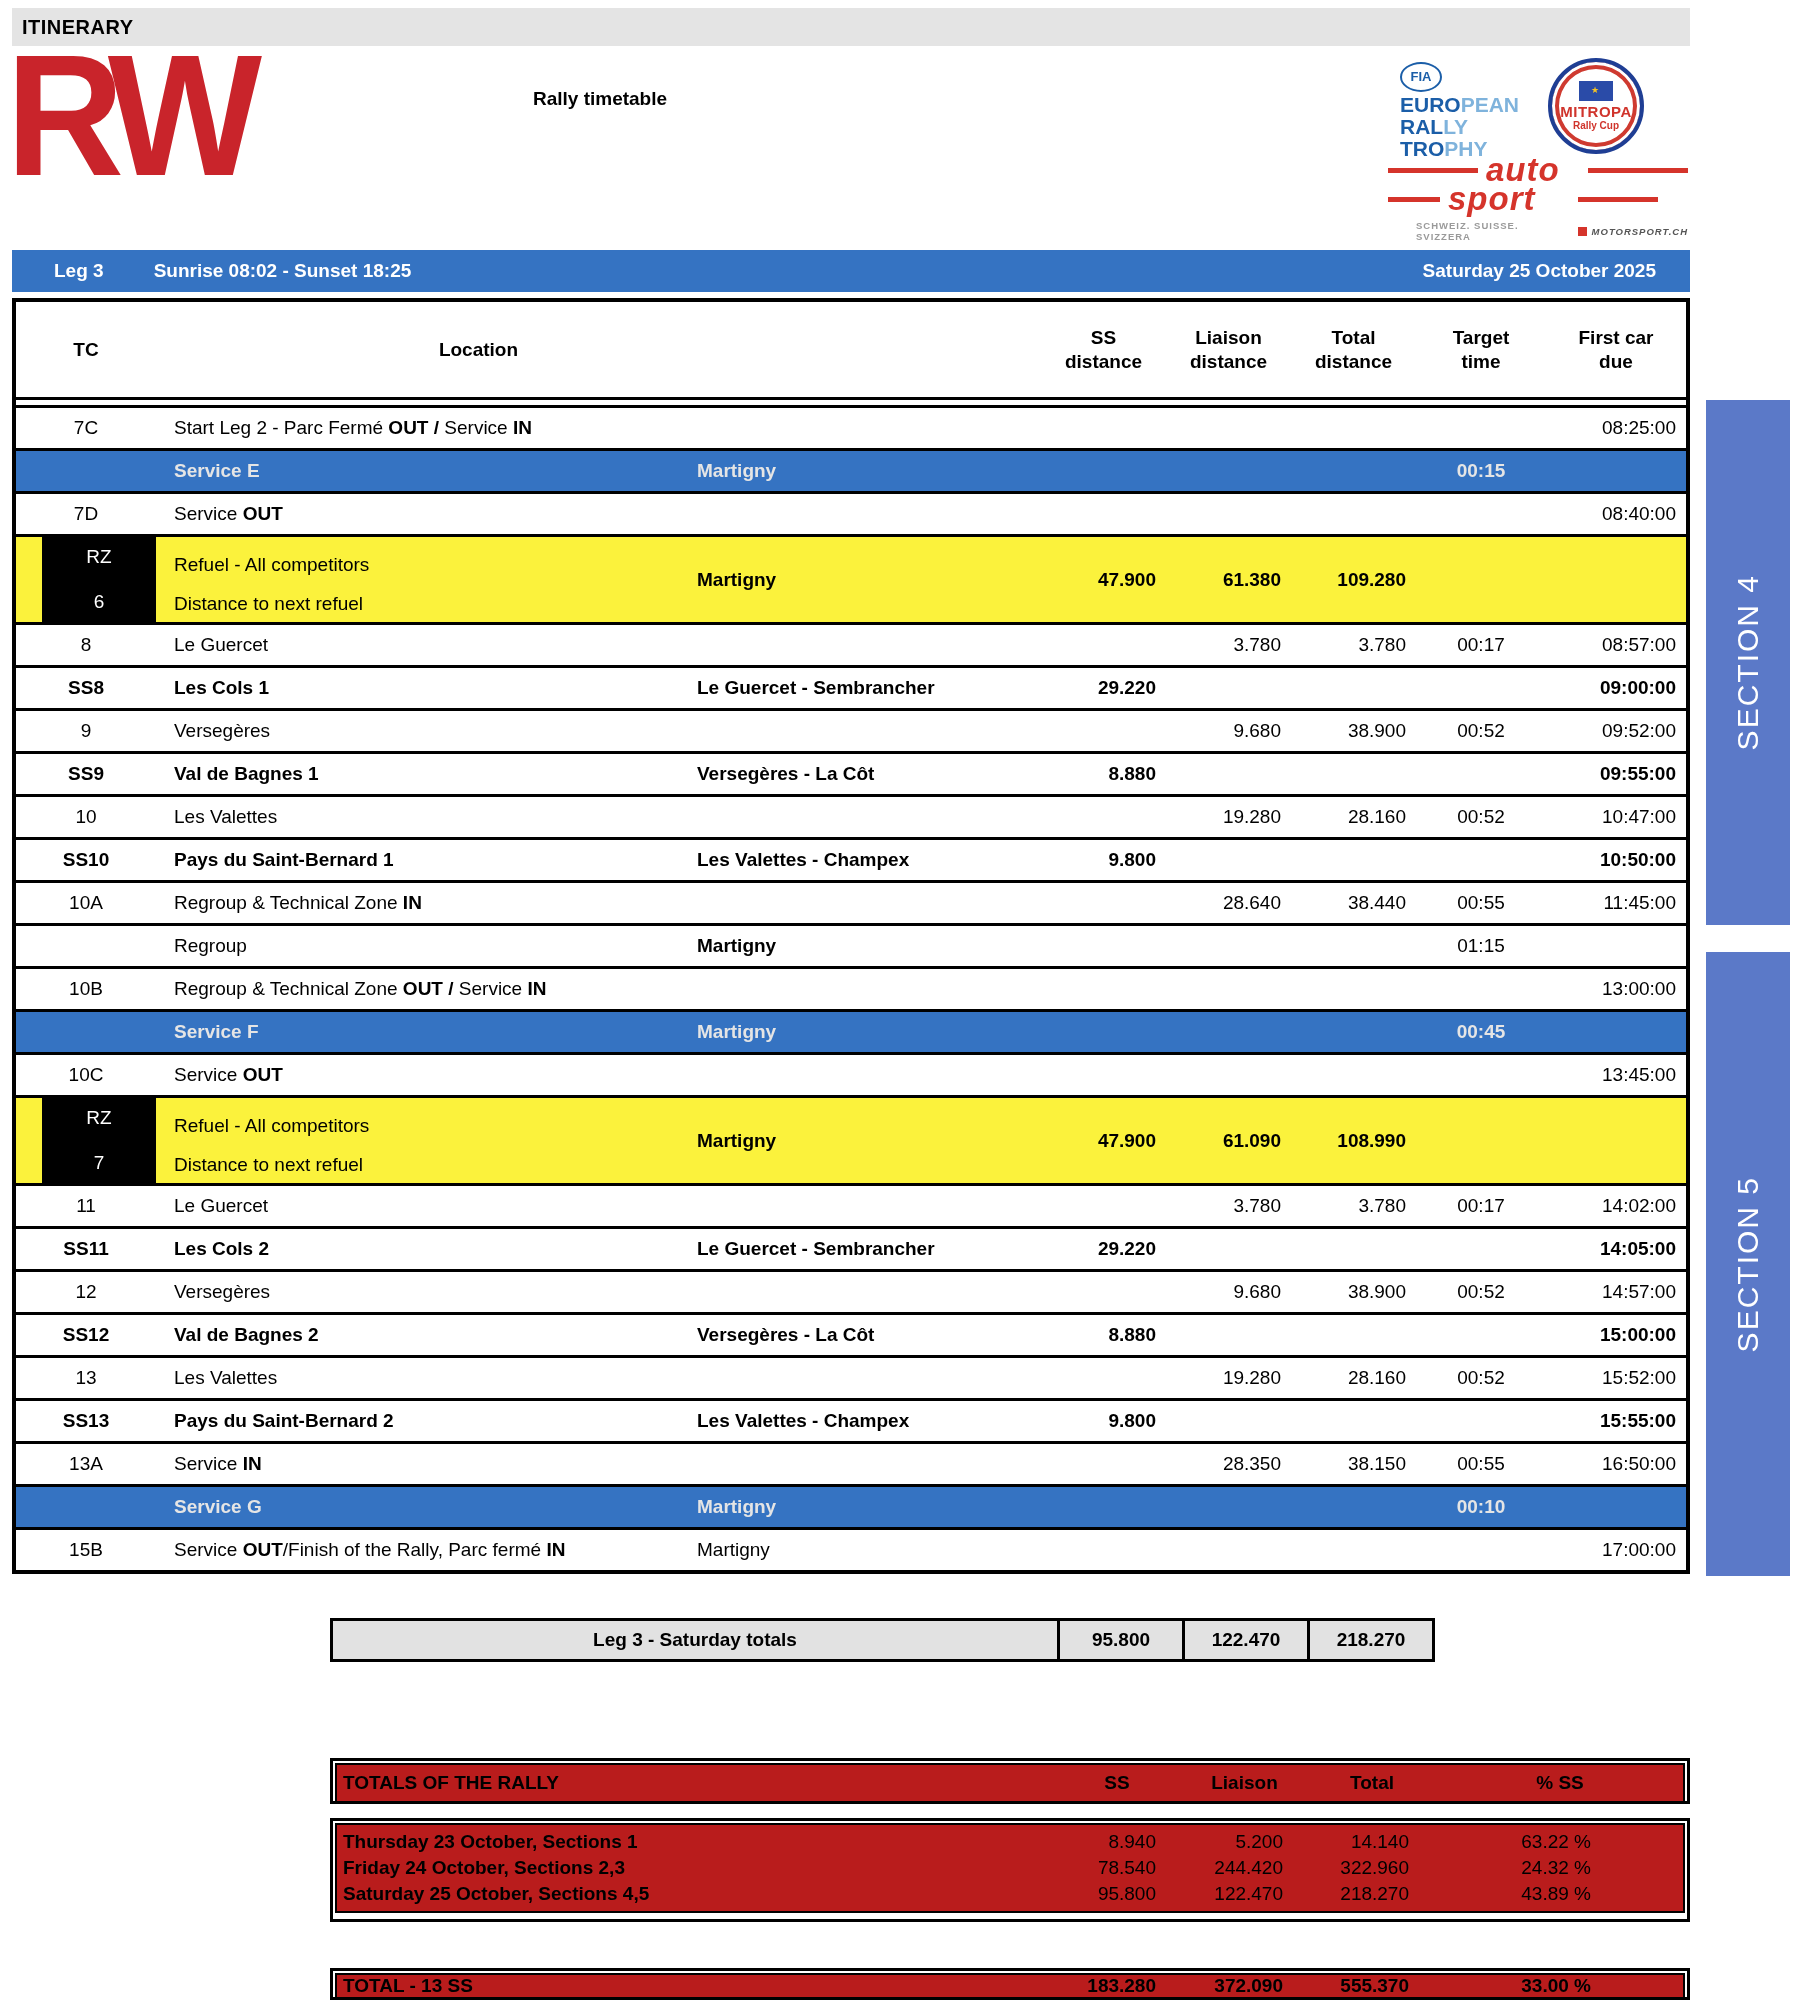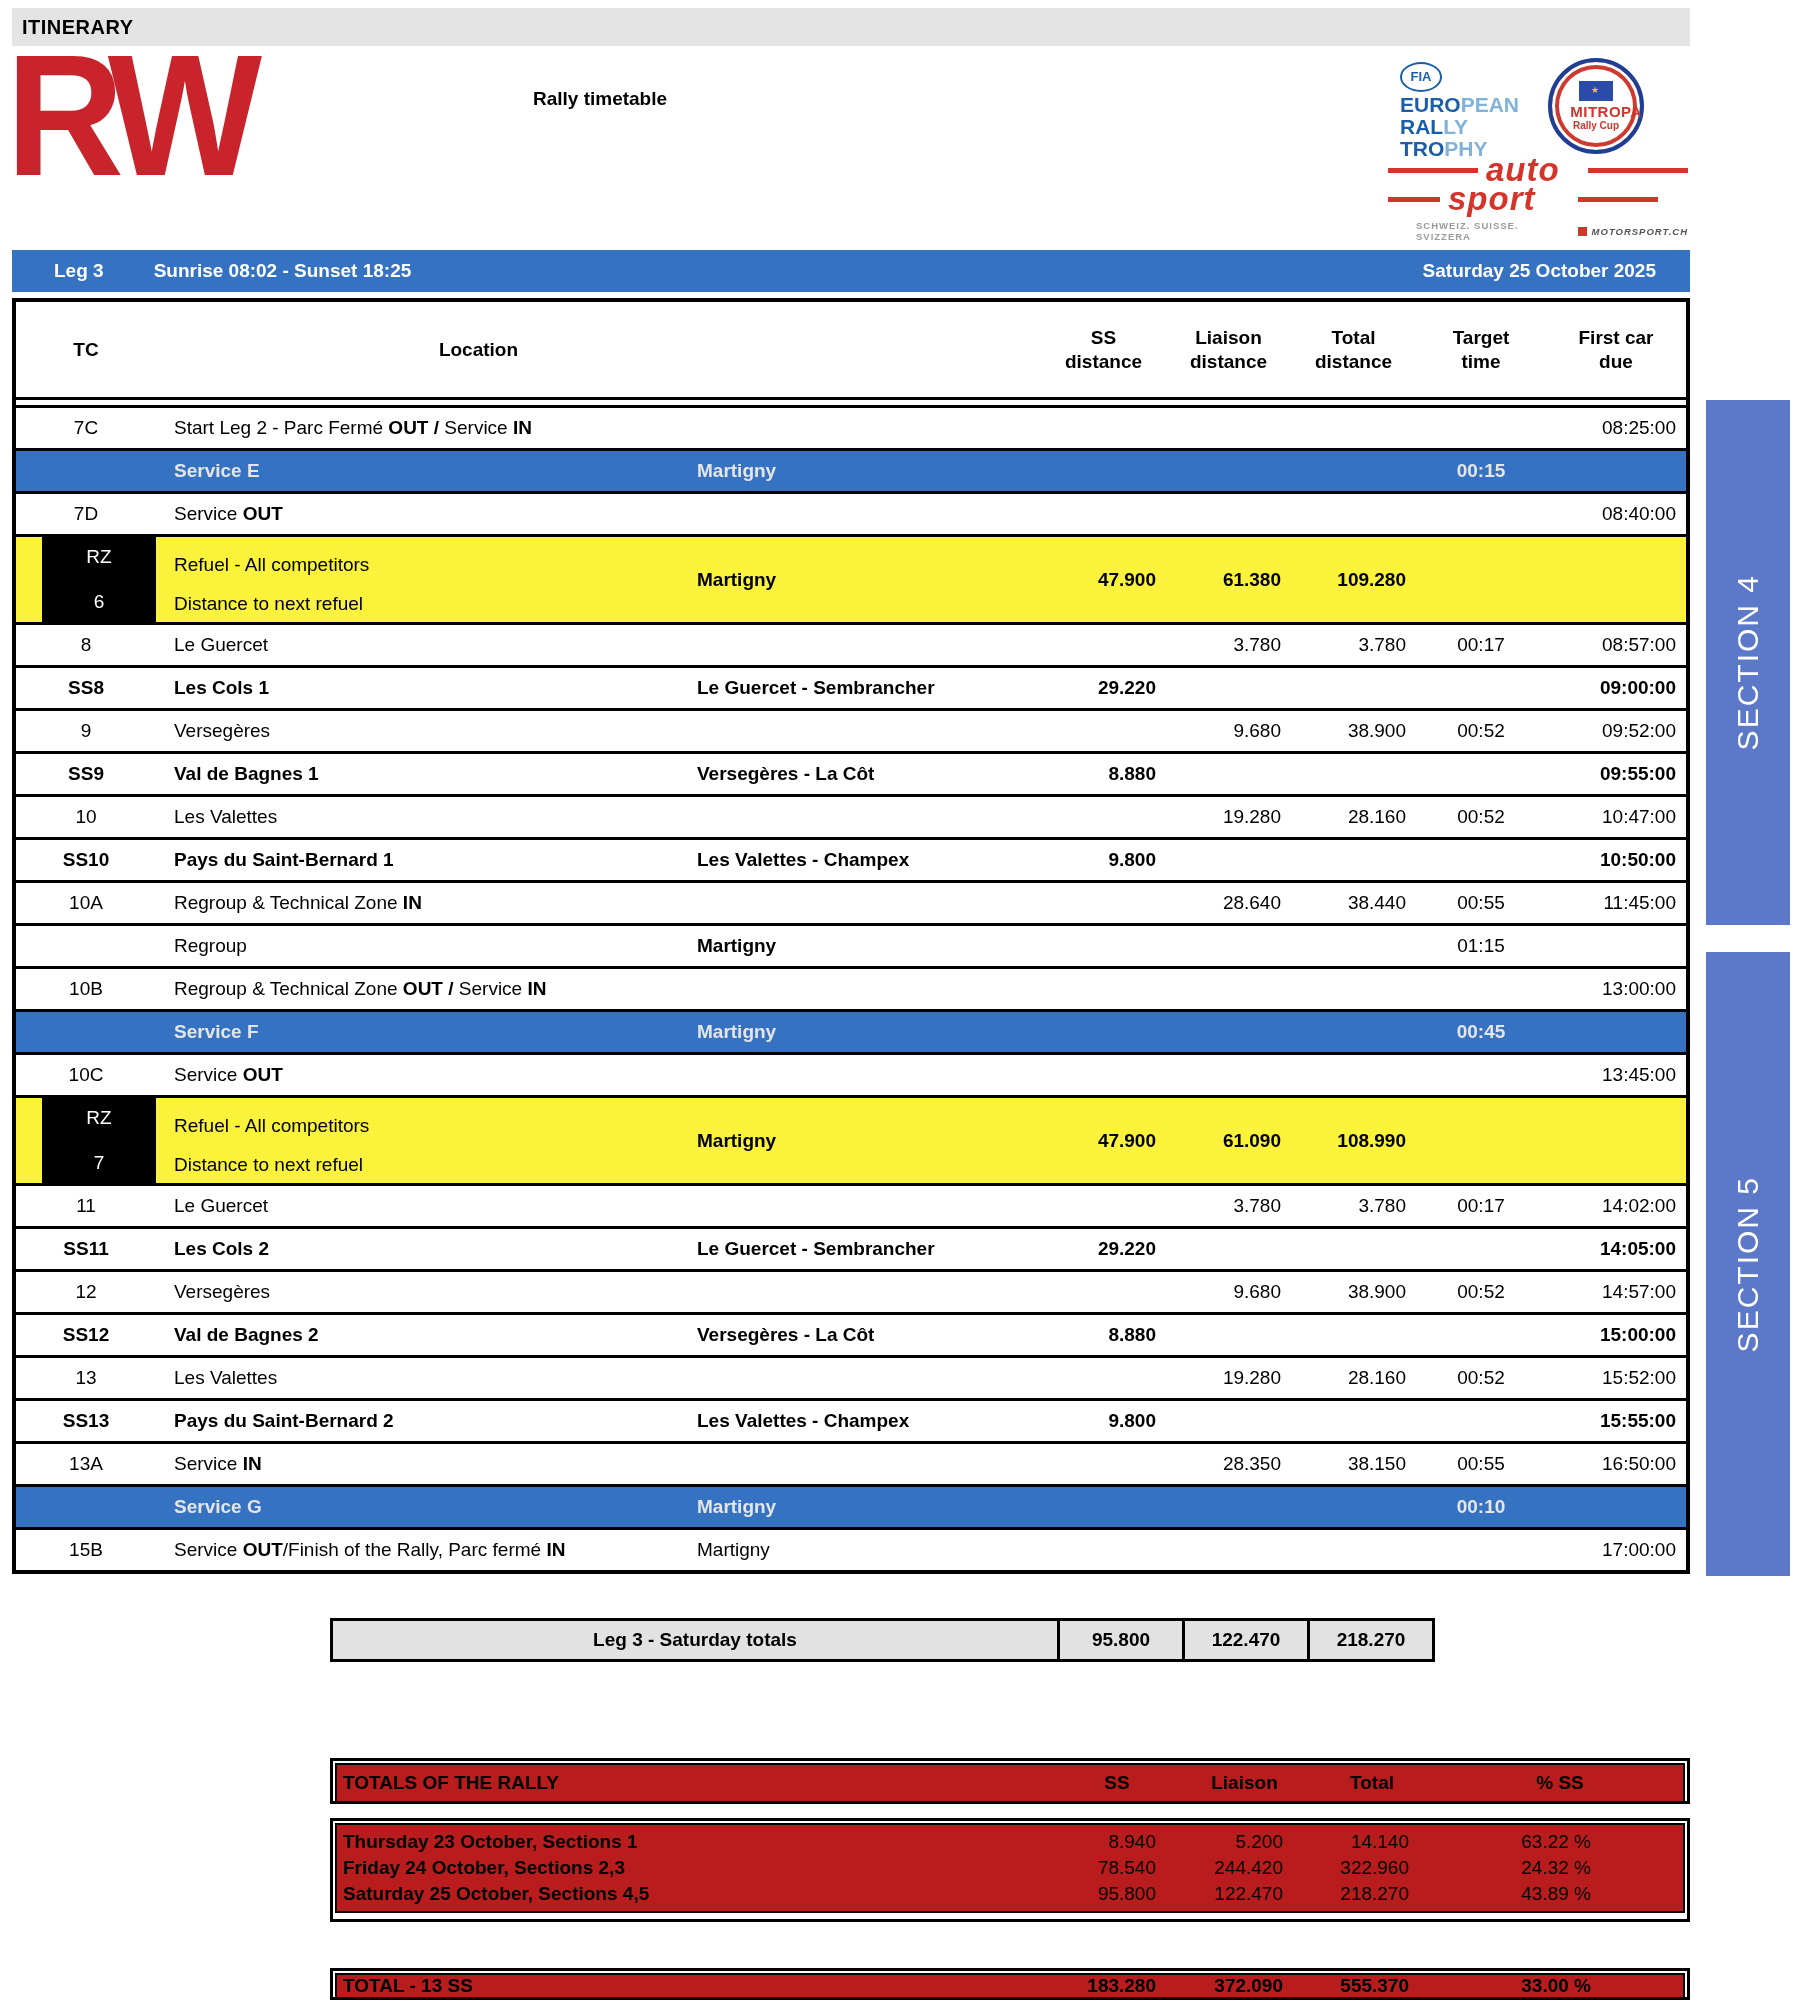--- a/index.html
+++ b/index.html
@@ -20,21 +20,21 @@
   #fia-badge{display:inline-block;width:38px;height:26px;border:2px solid #1B5EA8;border-radius:50%;
     color:#1B5EA8;font-size:13px;font-weight:bold;text-align:center;line-height:26px;margin-bottom:2px;}
   .fia-strong{color:#1B5EA8;} .fia-light{color:#7FB3DC;font-weight:bold;}
 
   #mitropa-logo{position:absolute;left:1548px;top:58px;width:96px;height:96px;border-radius:50%;
     border:4px solid #1F3E94;box-sizing:border-box;background:#fff;
     box-shadow:inset 0 0 0 3px #fff, inset 0 0 0 7px #CF3A30;
     display:flex;flex-direction:column;align-items:center;justify-content:center;}
   #mitropa-flag{width:34px;height:20px;background:#2A4BA8;margin-bottom:2px;position:relative;}
   #mitropa-flag:after{content:"★";color:#F4C324;font-size:9px;position:absolute;left:12px;top:4px;}
-  #mitropa-name{color:#D0342C;font-weight:bold;font-size:15px;letter-spacing:.5px;padding-left:20px;}
+  #mitropa-name{color:#D0342C;font-weight:bold;font-size:15px;letter-spacing:.5px;}
   #mitropa-sub{color:#D0342C;font-weight:bold;font-size:10px;}
 
   #autosport-logo{position:absolute;left:1388px;top:156px;width:300px;height:72px;}
   .as-word{font-style:italic;font-weight:bold;color:#D5342B;font-size:33px;line-height:28px;letter-spacing:1px;}
   #as-line1{padding-left:98px;position:relative;}
   #as-line2{padding-left:60px;position:relative;}
   .as-bar{position:absolute;height:5px;background:#D5342B;}
   #as-caption{margin-top:6px;font-size:9.5px;font-weight:bold;color:#9a9a9a;padding-left:28px;
     display:flex;align-items:center;gap:5px;letter-spacing:1px;}
   #as-caption .sq{width:9px;height:9px;background:#D5342B;display:inline-block;}

